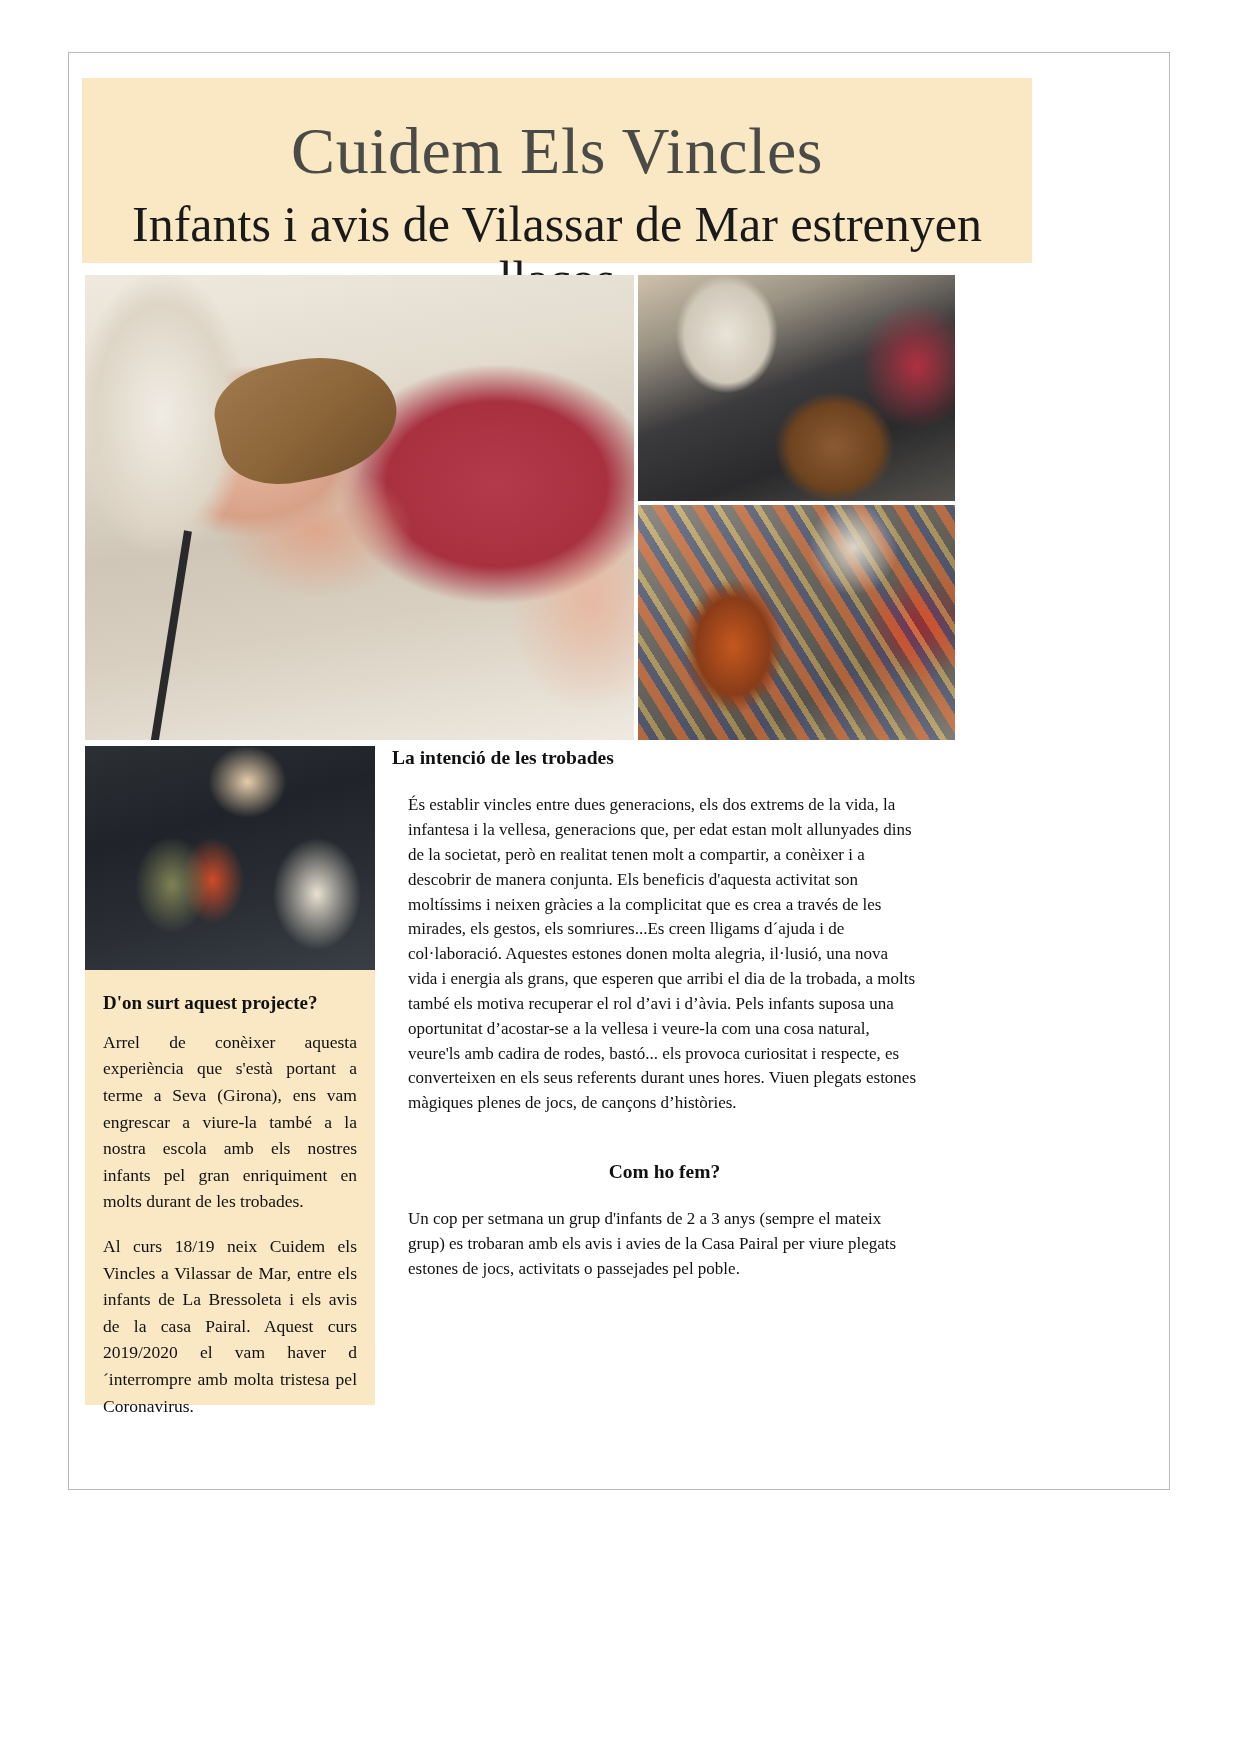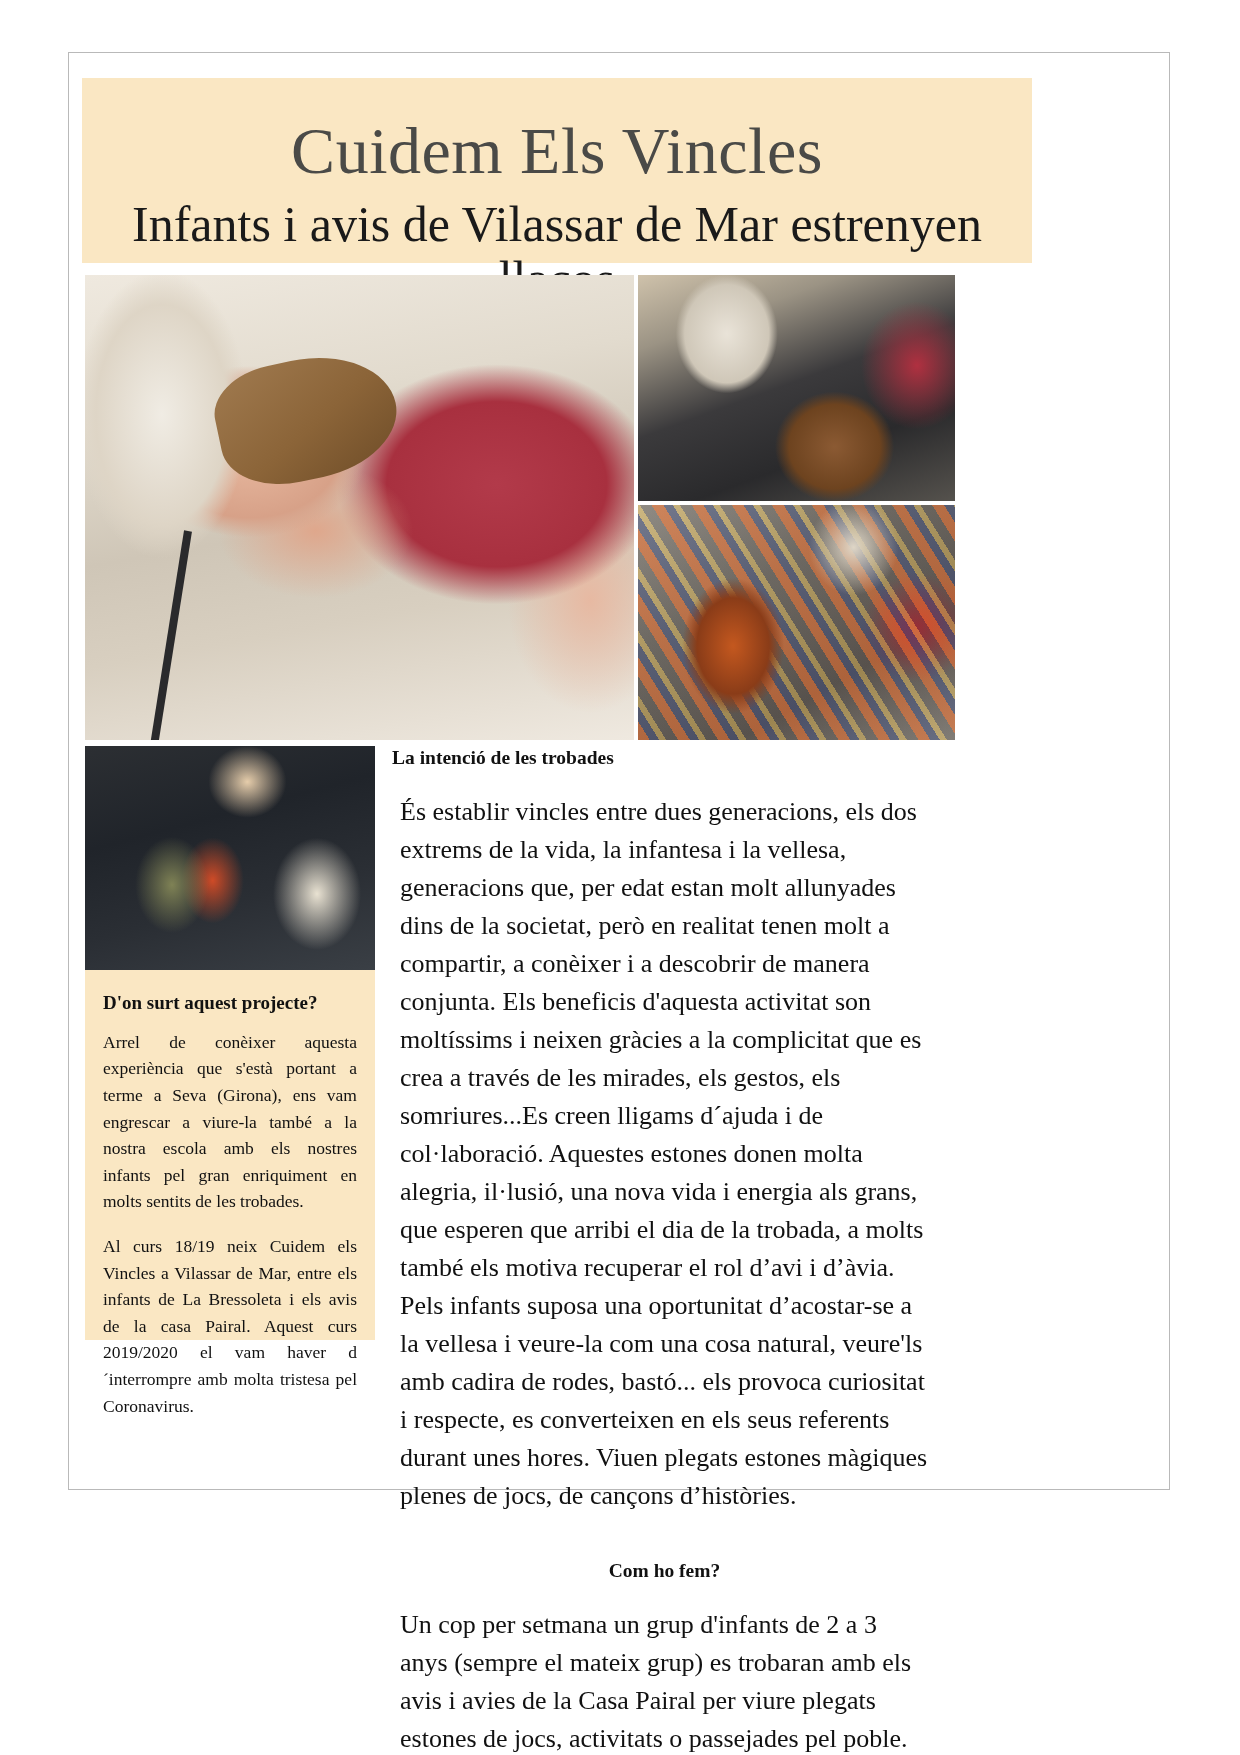--- a/index.html
+++ b/index.html
@@ -142,21 +142,21 @@
       radial-gradient(ellipse 55px 70px at 80% 66%, #e9e2d2 0%, rgba(225,218,200,0) 80%),
       linear-gradient(165deg, #2c2f33 0%, #20242a 35%, #2a2e34 65%, #3a3f45 100%);
   }
 
   
   .sidebar-block {
     position: absolute;
     left: 16px;
     top: 917px;
     width: 290px;
-    height: 370px;
+    height: 435px;
     background: #fae7c3;
     box-sizing: border-box;
     padding: 22px 18px 0 18px;
   }
   .sidebar-heading {
     margin: 0 0 14px 0;
     font-size: 19px;
     font-weight: 700;
     color: #111;
     font-family: "Liberation Serif", "DejaVu Serif", serif;
@@ -186,22 +186,22 @@
     font-weight: 700;
     color: #111;
     font-family: "Liberation Serif", "DejaVu Serif", serif;
     line-height: 1.2;
   }
   .section-heading.second {
     margin-top: 44px;
     text-align: center;
   }
   .body-para {
-    margin: 8px;
-    font-size: 26px;
+    margin: 16px;
+    font-size: 17px;
     line-height: 1.46;
     color: #111;
     text-align: left;
     font-family: "Liberation Serif", "DejaVu Serif", serif;
   }
 </style>
 </head>
 <body>
 
 <div class="page">
@@ -211,21 +211,21 @@
     <h2 class="sub-title">Infants i avis de Vilassar de Mar estrenyen llaços</h2>
   </div>
 
   <div class="photo" id="photo-hands"></div>
   <div class="photo" id="photo-grandma"></div>
   <div class="photo" id="photo-blanket"></div>
   <div class="photo" id="photo-kids"></div>
 
   <div class="sidebar-block">
     <h3 class="sidebar-heading">D'on surt aquest projecte?</h3>
-    <p class="sidebar-para">Arrel de conèixer aquesta experiència que s'està portant a terme a Seva (Girona), ens vam engrescar a viure-la també a la nostra escola amb els nostres infants pel gran enriquiment en molts sentits de les trobades.</p>
+    <p class="sidebar-para">Arrel de conèixer aquesta experiència que s'està portant a terme a Seva (Girona), ens vam engrescar a viure-la també a la nostra escola amb els nostres infants pel gran enriquiment en molts durant de les trobades.</p>
     <p class="sidebar-para">Al curs 18/19 neix Cuidem els Vincles a Vilassar de Mar, entre els infants de La Bressoleta i els avis de la casa Pairal.  Aquest curs 2019/2020 el vam haver d´interrompre amb molta tristesa pel Coronavirus.</p>
   </div>
 
   <div class="main-col">
     <h3 class="section-heading">La intenció de les trobades</h3>
     <p class="body-para">És establir vincles entre dues generacions, els dos extrems de la vida, la infantesa i la vellesa, generacions que, per edat estan molt allunyades dins de la societat, però en realitat tenen molt a compartir, a conèixer i a descobrir de manera conjunta. Els beneficis d'aquesta activitat son moltíssims i neixen gràcies a la complicitat que es crea a través de les mirades, els gestos, els somriures...Es creen lligams d´ajuda i de col·laboració. Aquestes estones donen molta alegria, il·lusió, una nova vida i energia als grans, que esperen que arribi el dia de la trobada, a molts també els motiva recuperar el rol d’avi i d’àvia. Pels infants suposa una oportunitat d’acostar-se a la vellesa i veure-la com una cosa natural, veure'ls  amb cadira de rodes, bastó... els provoca curiositat i respecte, es converteixen en els seus referents durant unes hores. Viuen plegats estones màgiques plenes de jocs, de cançons d’històries.</p>
     <h3 class="section-heading second">Com ho fem?</h3>
     <p class="body-para">Un cop per setmana un grup d'infants de 2 a 3 anys (sempre el mateix grup) es trobaran amb els avis i avies de la Casa Pairal per viure plegats estones de jocs, activitats o passejades pel poble.</p>
   </div>
 

